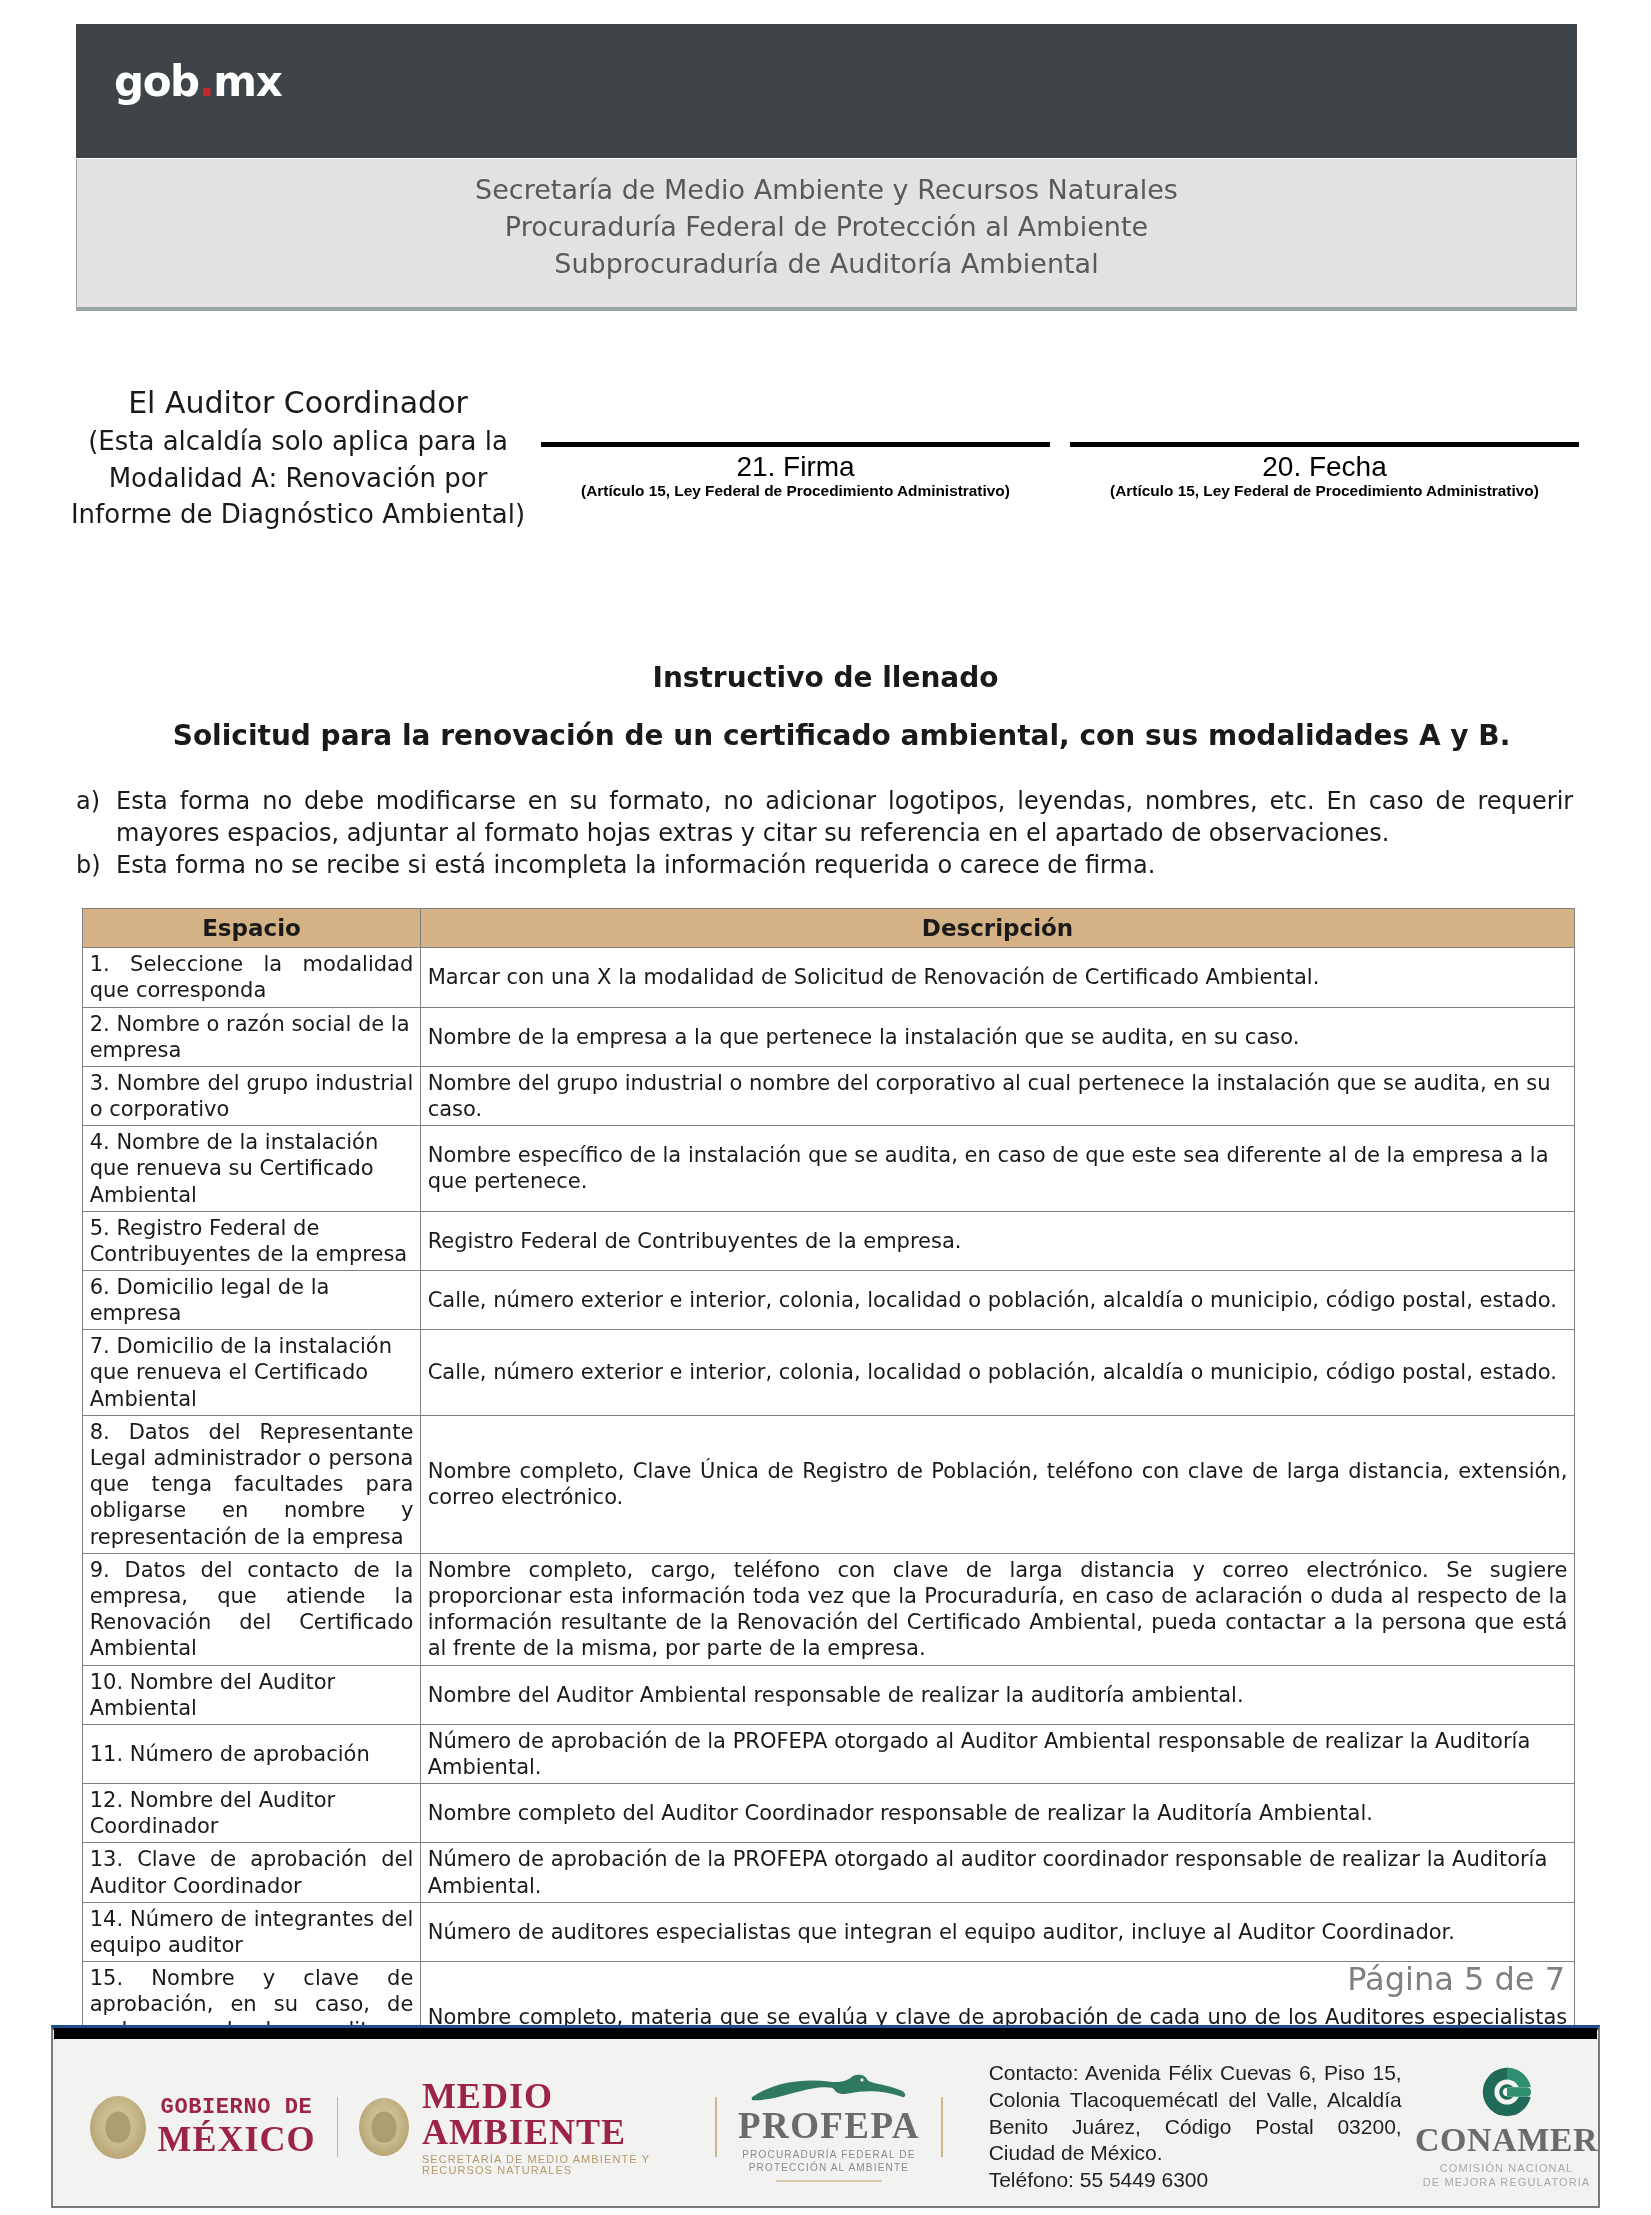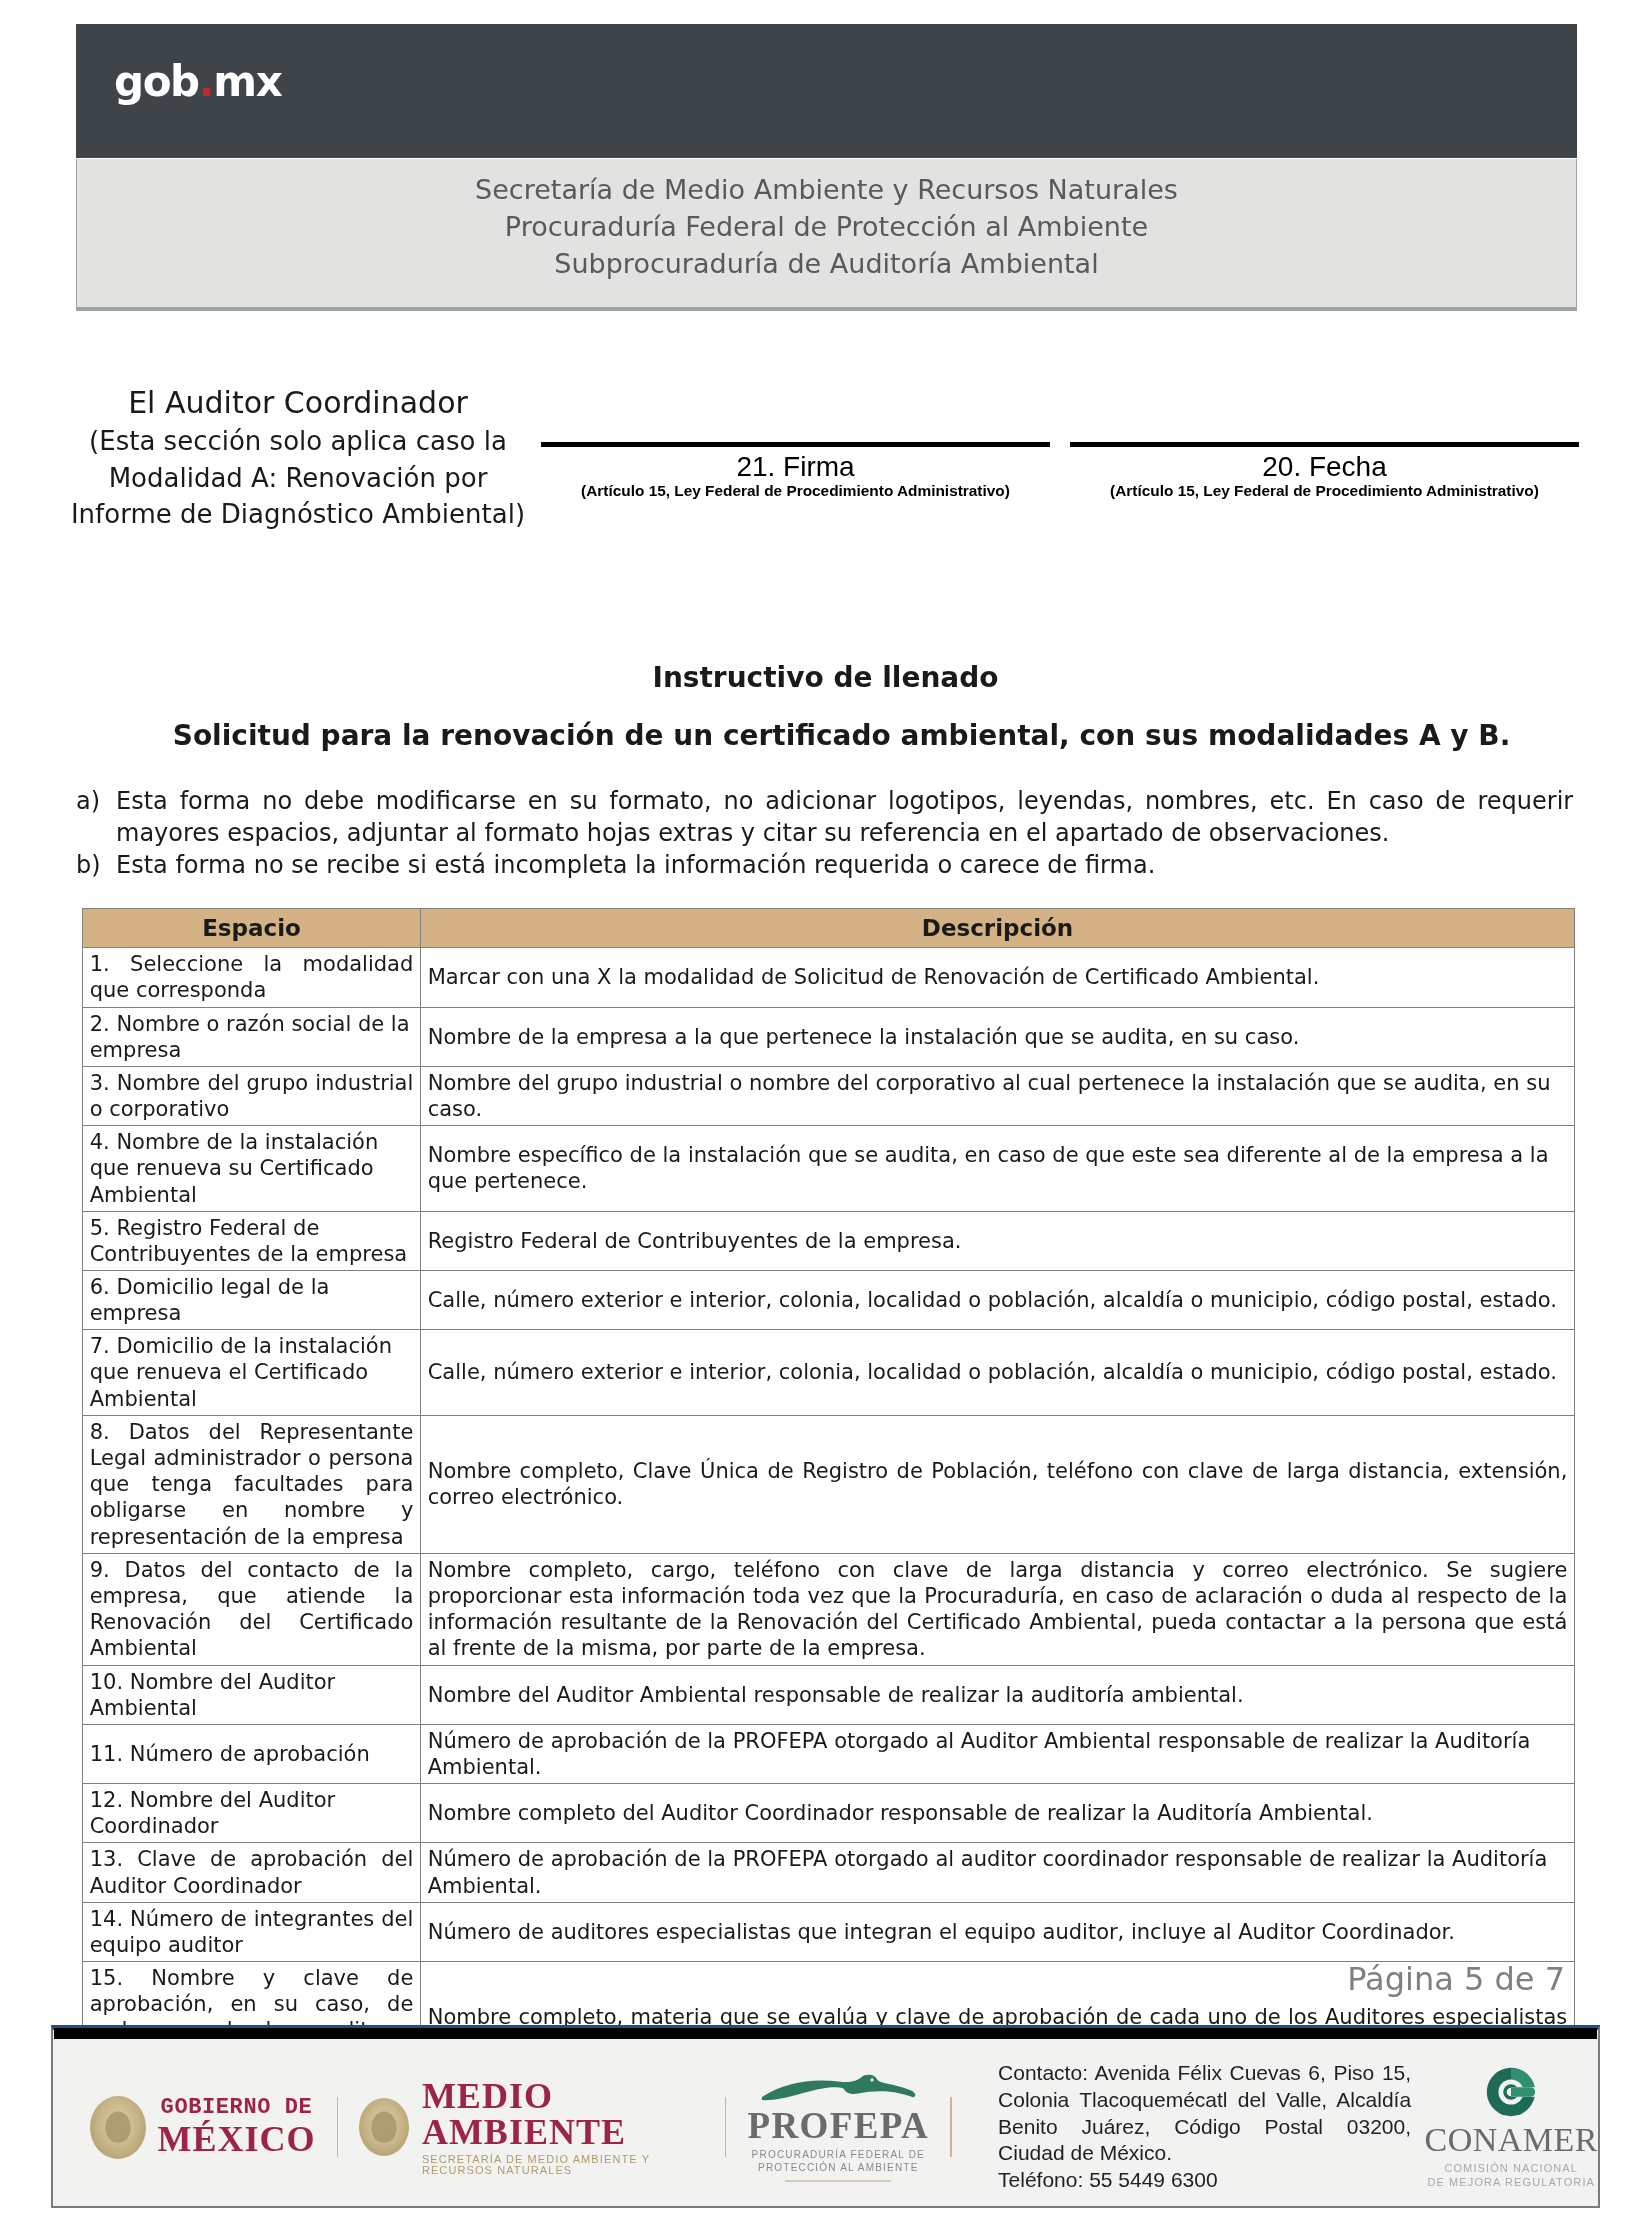--- a/index.html
+++ b/index.html
@@ -349,21 +349,21 @@
 
   .logo-conamer {
     text-align: center;
     line-height: 1;
     margin-left: 13.4px;
     flex: 0 0 auto;
   }
   .conamer-mark { width: 60px; height: 56px; margin: 0 auto 2.9px auto; }
   .conamer-name {
     font-family: "Liberation Serif", serif;
-    font-weight: 400;
+    font-weight: 700;
     font-size: 34px;
     letter-spacing: 0.5px;
     color: #6b6b6b;
   }
   .conamer-sub {
     font-family: "Liberation Sans", sans-serif;
     font-size: 11px;
     letter-spacing: 1.1px;
     color: #a8a8a8;
     margin-top: 3.8px;
@@ -379,21 +379,21 @@
 
 <div class="inst-band">
   <div class="inst-line">Secretaría de Medio Ambiente y Recursos Naturales</div>
   <div class="inst-line">Procuraduría Federal de Protección al Ambiente</div>
   <div class="inst-line">Subprocuraduría de Auditoría Ambiental</div>
 </div>
 
 <div class="sig-area">
   <div class="sig-left">
     <div class="title">El Auditor Coordinador</div>
-    <div class="sub">(Esta sección solo aplica caso la</div>
+    <div class="sub">(Esta alcaldía solo aplica para la</div>
     <div class="sub">Modalidad A: Renovación por</div>
     <div class="sub">Informe de Diagnóstico Ambiental)</div>
   </div>
 
   <div class="sig-field sig-firma">
     <div class="rule"></div>
     <div class="label">21. Firma</div>
     <div class="legal">(Artículo 15, Ley Federal de Procedimiento Administrativo)</div>
   </div>
 

